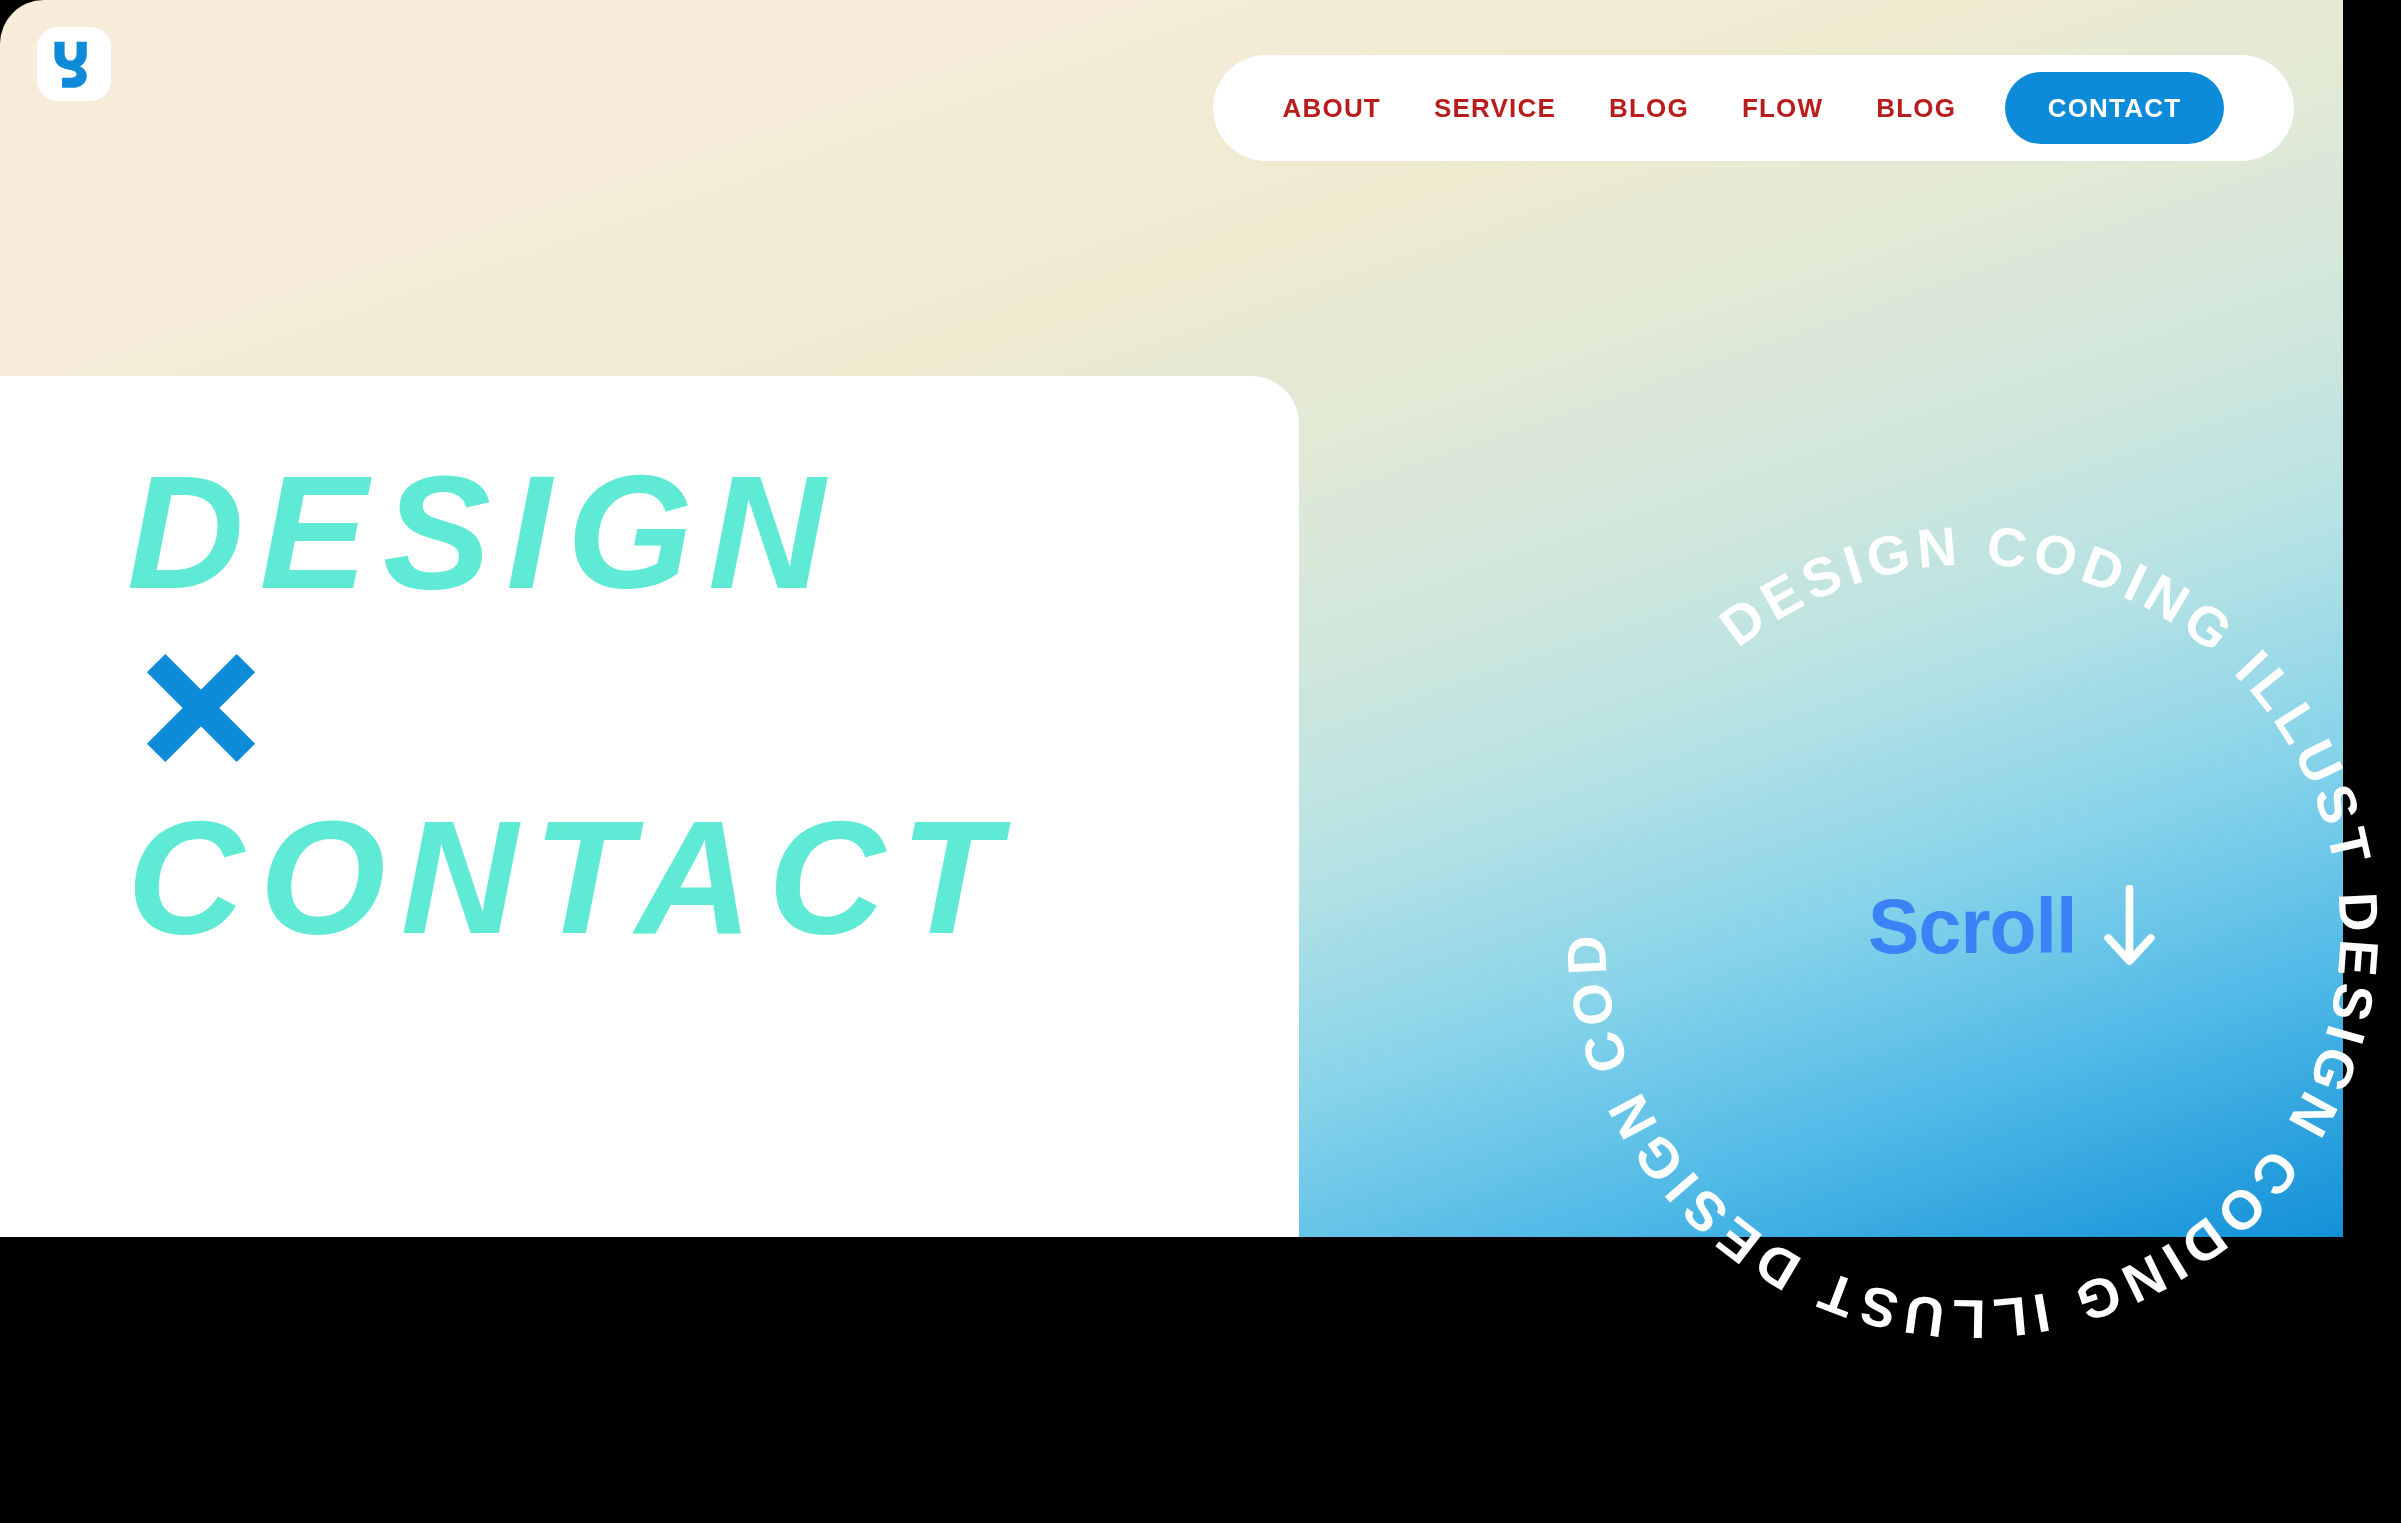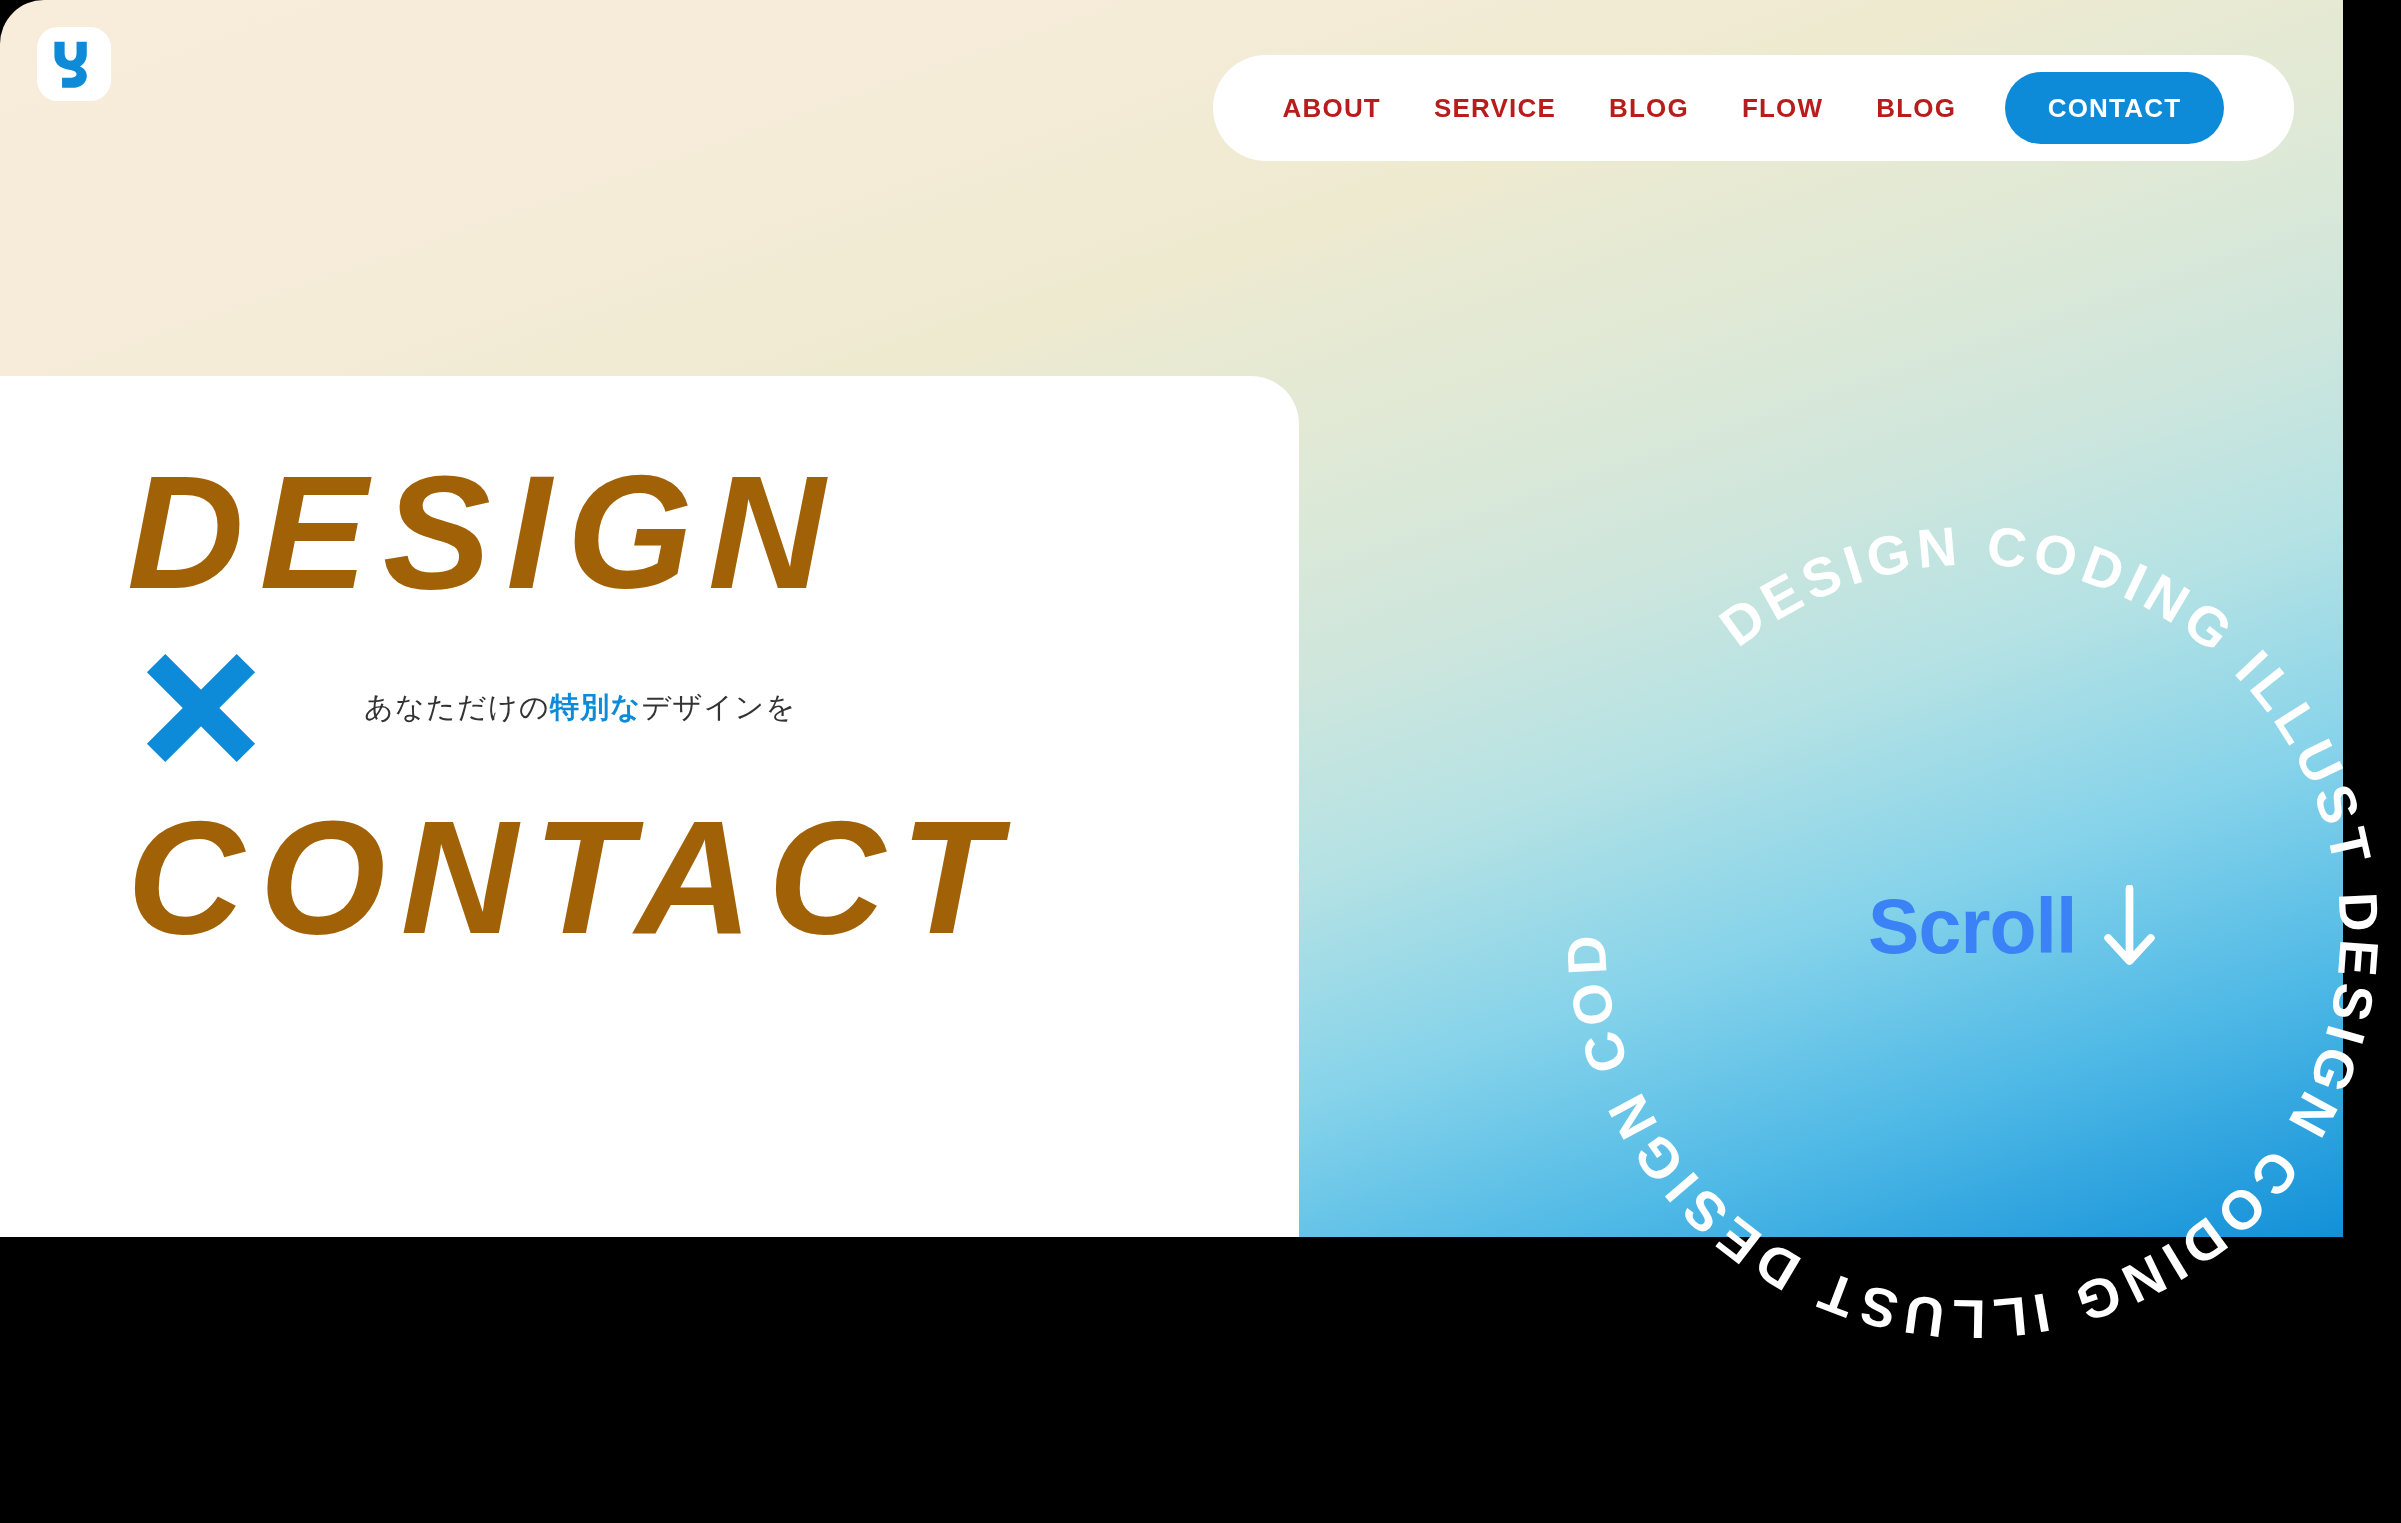--- a/index.html
+++ b/index.html
@@ -98,21 +98,21 @@
   .hero-content {
     position:absolute;
     left:127px; top:449px;
     z-index:20;
   }
   .hero-word {
     font-size:162px;
     font-weight:bold;
     font-style:italic;
     letter-spacing:15.4px;
-    color:#a16207;
+    color:#5eead4;
     line-height:1.02;
     white-space:nowrap;
   }
   .hero-mid {
     display:flex;
     align-items:center;
     margin:38px 0 31px 0;
     height:111px;
   }
   .cross {
@@ -183,23 +183,20 @@
 <div class="viewport">
 
   <div class="bg-gradient"></div>
 
   <div class="hero-panel"></div>
 
   <div class="hero-content">
     <div class="hero-word">DESIGN</div>
     <div class="hero-mid">
       <div class="cross"></div>
-      <div class="tagline">
-        <span>あなただけの</span><span class="accent">特別な</span><span>デザインを</span>
-      </div>
     </div>
     <div class="hero-word">CONTACT</div>
   </div>
 
   <div class="scroll-indicator">
     <span class="scroll-label">Scroll</span>
     <svg class="scroll-arrow" viewBox="0 0 62 96">
       <path d="M31 4 L31 88 M6 62 L31 89 L56 62" fill="none" stroke="#ffffff" stroke-width="9" stroke-linecap="round" stroke-linejoin="round"></path>
     </svg>
   </div>

